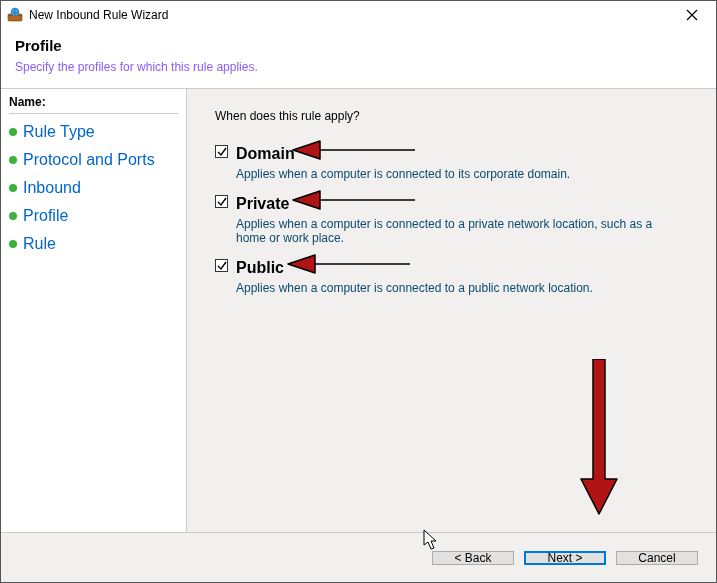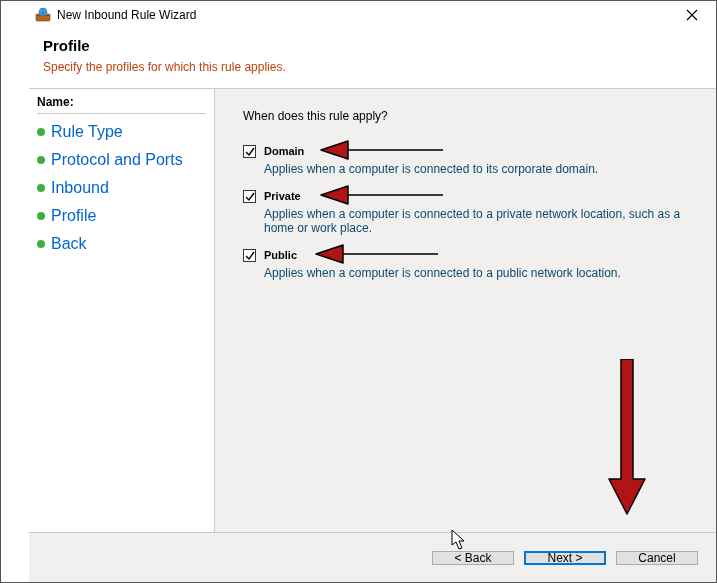--- a/index.html
+++ b/index.html
@@ -14,21 +14,20 @@
     overflow: hidden;
   }
   .window {
     width: 717px;
     height: 583px;
     border: 1px solid #555;
     background: #fff;
     display: flex;
     flex-direction: column;
     position: relative;
-    padding-left: 28px;
   }
   
   .titlebar {
     height: 28px;
     display: flex;
     align-items: center;
     padding: 0 4px 0 6px;
     background: #fff;
   }
   .titlebar .app-icon {
@@ -51,21 +50,21 @@
   .header {
     padding: 8px 14px 6px 14px;
   }
   .header h1 {
     margin:0 0 6px 0;
     font-size: 15px;
     font-weight: bold;
   }
   .header .subtitle {
     font-size: 12px;
-    color:#c2410c;
+    color:#8b5cf6;
   }
   .header-divider {
     height:1px;
     background:#ccc;
     margin: 8px 0 0 0;
   }
   
   .body {
     flex:1;
     display:flex;
@@ -124,21 +123,21 @@
     width:13px; height:13px;
     border:1px solid #333;
     background:#fff;
     display:flex;
     align-items:center;
     justify-content:center;
   }
   .checkbox svg { width:10px; height:10px; }
   .check-label {
     font-weight: bold;
-    font-size:11px;
+    font-size:16px;
   }
   .check-desc {
     margin-left: 21px;
     margin-bottom: 14px;
     color:#0c4a6e;
     font-size:12px;
     max-width: 420px;
   }
   .arrow {
     position:absolute;
@@ -223,21 +222,21 @@
         <li class="step-item">
           <span class="step-bullet"></span>
           <span class="step-label">Inbound</span>
         </li>
         <li class="step-item">
           <span class="step-bullet"></span>
           <span class="step-label">Profile</span>
         </li>
         <li class="step-item">
           <span class="step-bullet"></span>
-          <span class="step-label">Back</span>
+          <span class="step-label">Rule</span>
         </li>
       </ul>
     </div>
 
     <div class="content">
       <div class="question">When does this rule apply?</div>
 
       <div class="check-row">
         <span class="checkbox">
           <svg viewBox="0 0 10 10">

